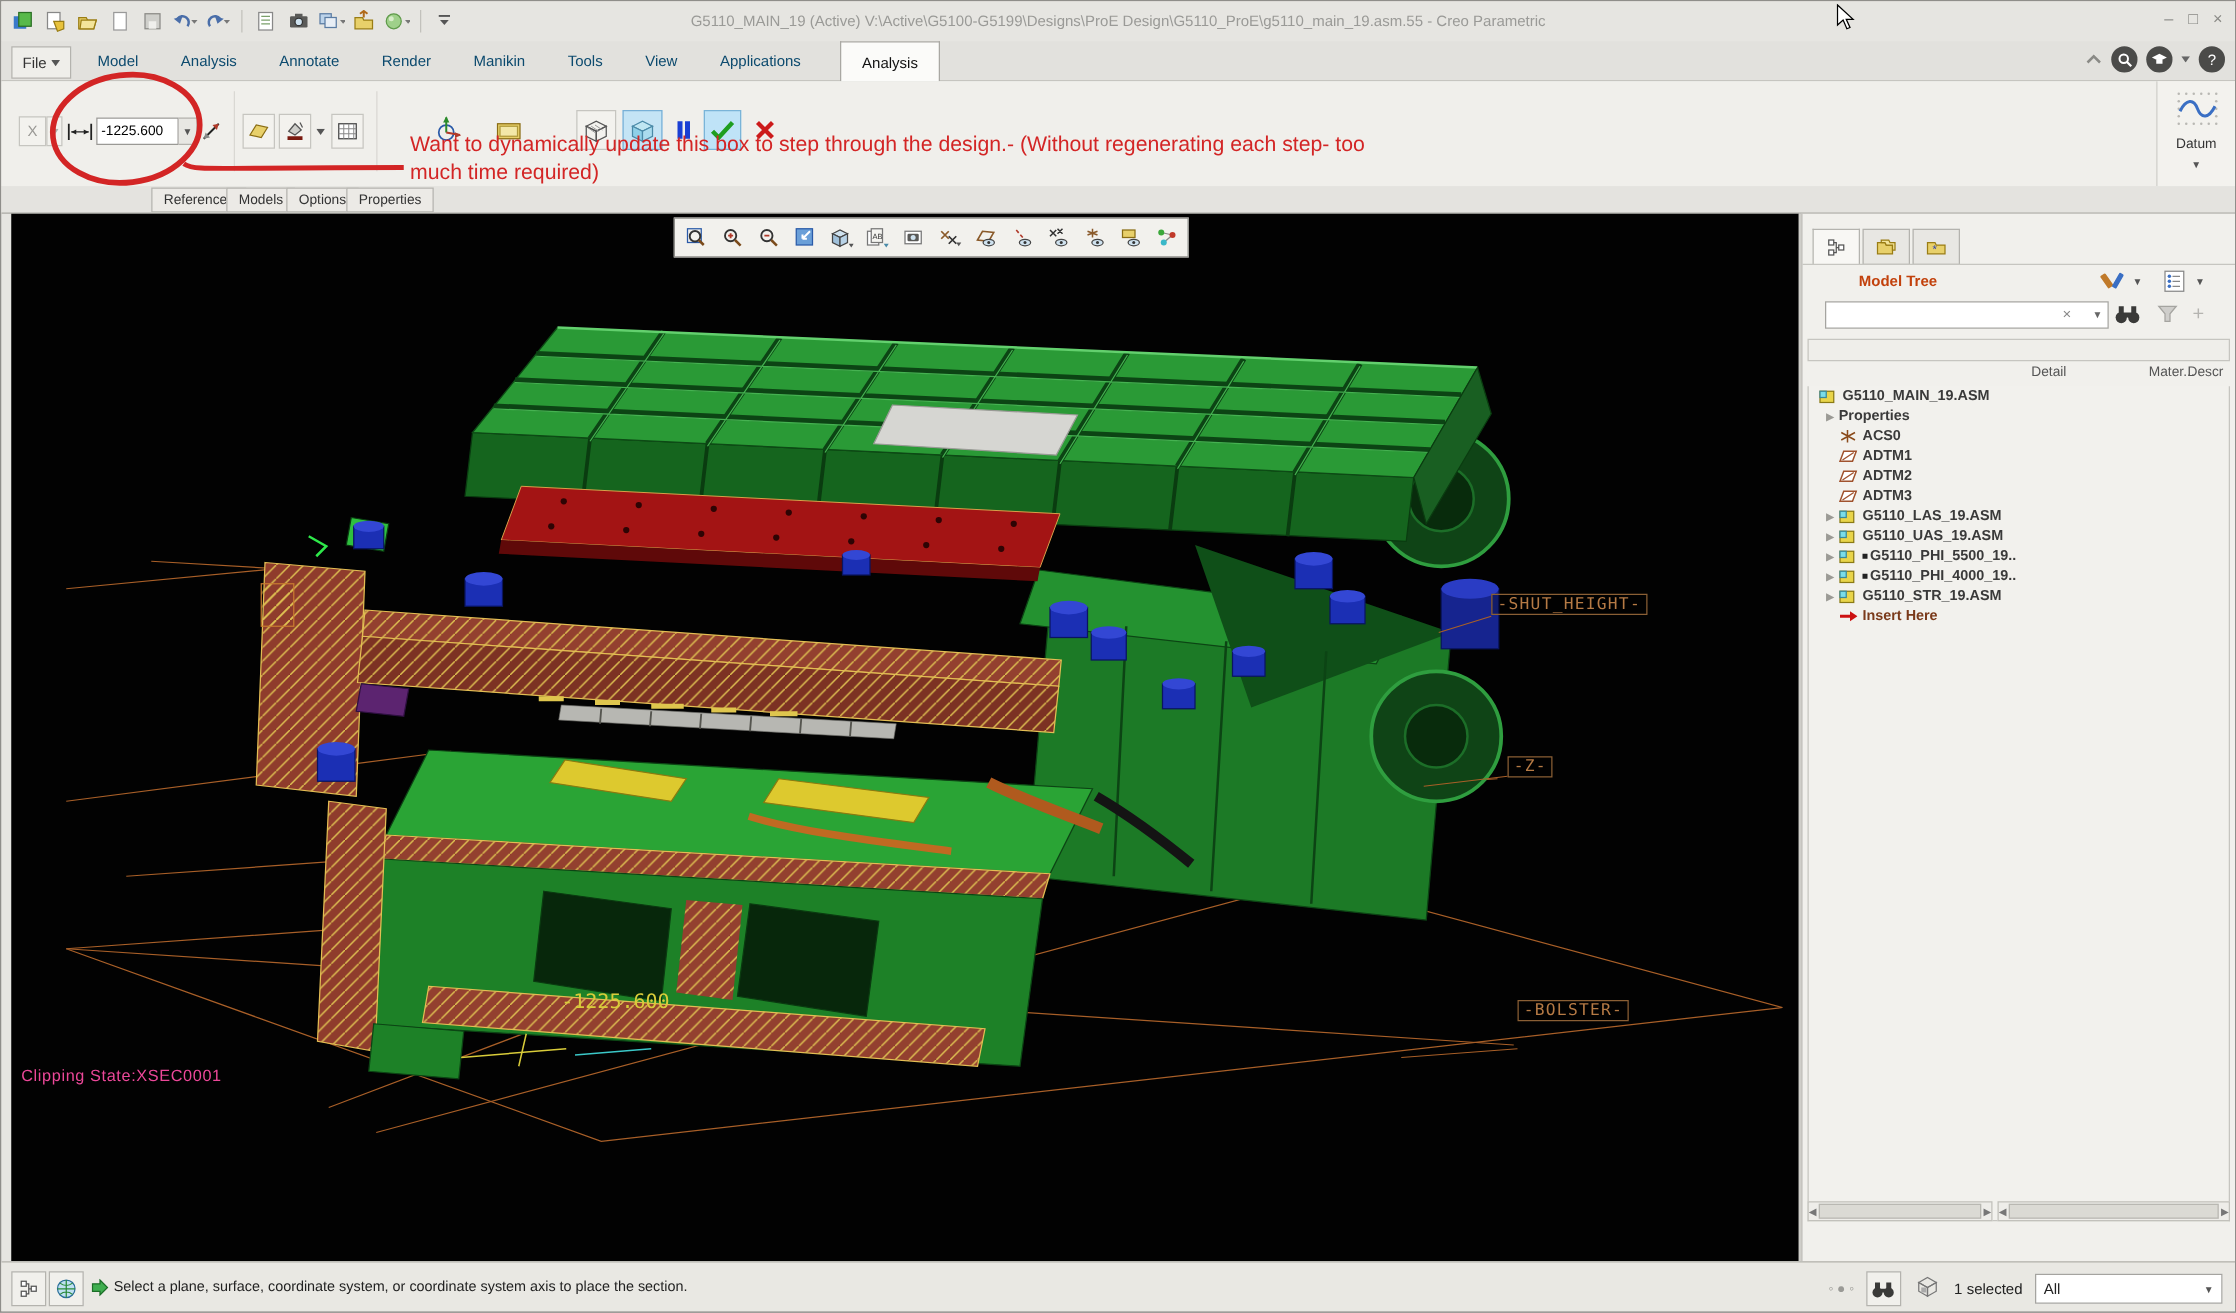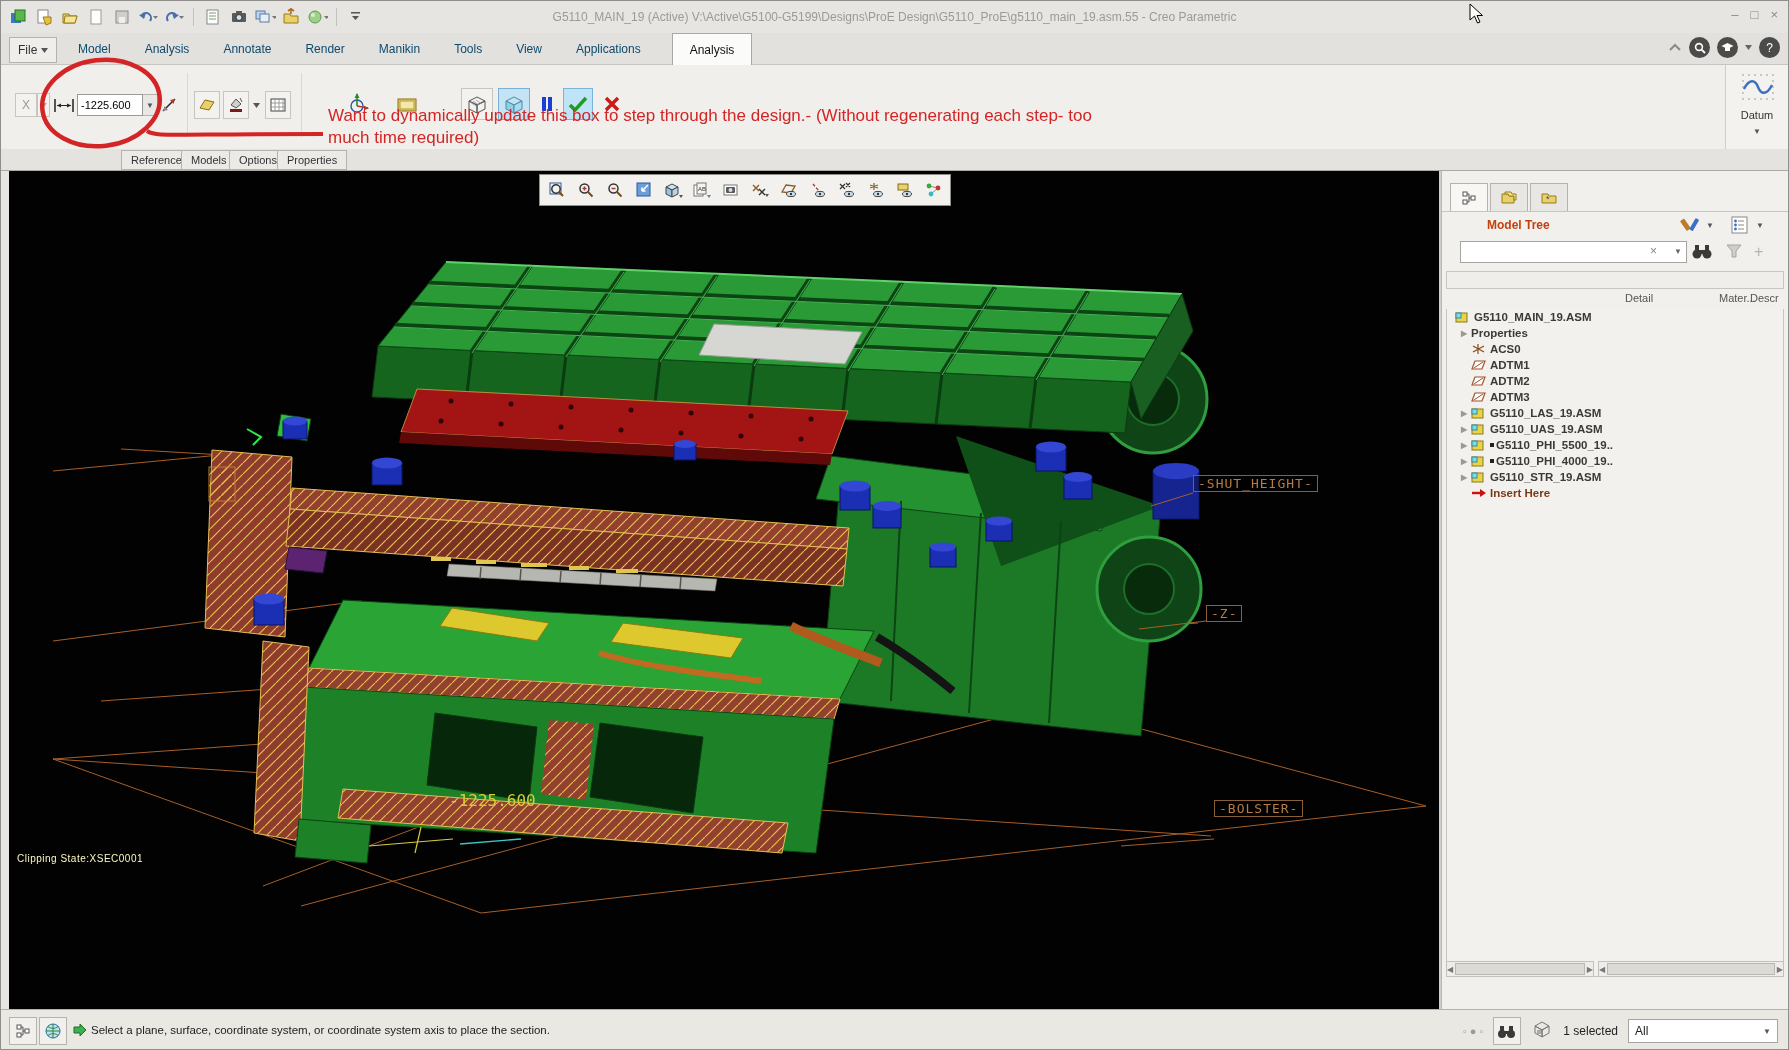--- a/index.html
+++ b/index.html
@@ -46,21 +46,21 @@
   .subtab{position:absolute;top:1px;height:20px;padding:0 9px;background:#eceae6;border:1px solid #b4b3ae;
           font-size:11px;color:#333;display:flex;align-items:center;box-sizing:border-box;}
   
   .viewport{position:absolute;left:8px;top:170px;width:1430px;height:838px;background:#020202;overflow:hidden;}
   .gfx-toolbar{position:absolute;left:530px;top:3px;height:30px;background:#f2f1ed;border:1px solid #8f8e8a;
                display:flex;align-items:center;padding:0 2px;z-index:5;}
   .gbtn{width:27px;height:26px;display:flex;align-items:center;justify-content:center;border:1px solid transparent;}
   .cad-label{position:absolute;font-family:"DejaVu Sans Mono",monospace;font-size:13px;color:#b57a45;
              border:1px solid #8a5f35;padding:0 4px;letter-spacing:1px;background:rgba(0,0,0,.25);z-index:4;}
   .dim-label{position:absolute;font-family:"DejaVu Sans Mono",monospace;font-size:16px;color:#d9cc3a;z-index:4;}
-  .clip-label{position:absolute;font-size:10px;color:#fef9c3;z-index:4;letter-spacing:.5px;}
+  .clip-label{position:absolute;font-size:13px;color:#ec4899;z-index:4;letter-spacing:.5px;}
   .splitter{position:absolute;left:1438px;top:170px;width:2px;height:838px;background:#cfcec9;}
   
   .panel{position:absolute;left:1440px;top:170px;width:349px;height:838px;background:#f1f0ec;box-sizing:border-box;border-left:1px solid #b9b8b3;}
   .ptabs{position:absolute;left:8px;top:12px;display:flex;}
   .ptab{width:36px;height:27px;border:1px solid #b4b3ae;background:#e8e7e3;display:flex;align-items:center;justify-content:center;margin-right:2px;}
   .ptab.sel{background:#f8f7f4;border-bottom-color:#f8f7f4;}
   .phead{position:absolute;left:0;top:40px;width:100%;height:26px;border-top:1px solid #c6c5c0;}
   .phead .t{position:absolute;left:45px;top:6px;font-size:12px;color:#c2410c;font-weight:bold;}
   .psearch input{position:absolute;left:18px;top:70px;width:205px;height:20px;border:1px solid #a5a4a0;font-size:11px;padding:0 16px 0 4px;}
   .pclear{position:absolute;left:208px;top:73px;font-size:12px;color:#888;}

